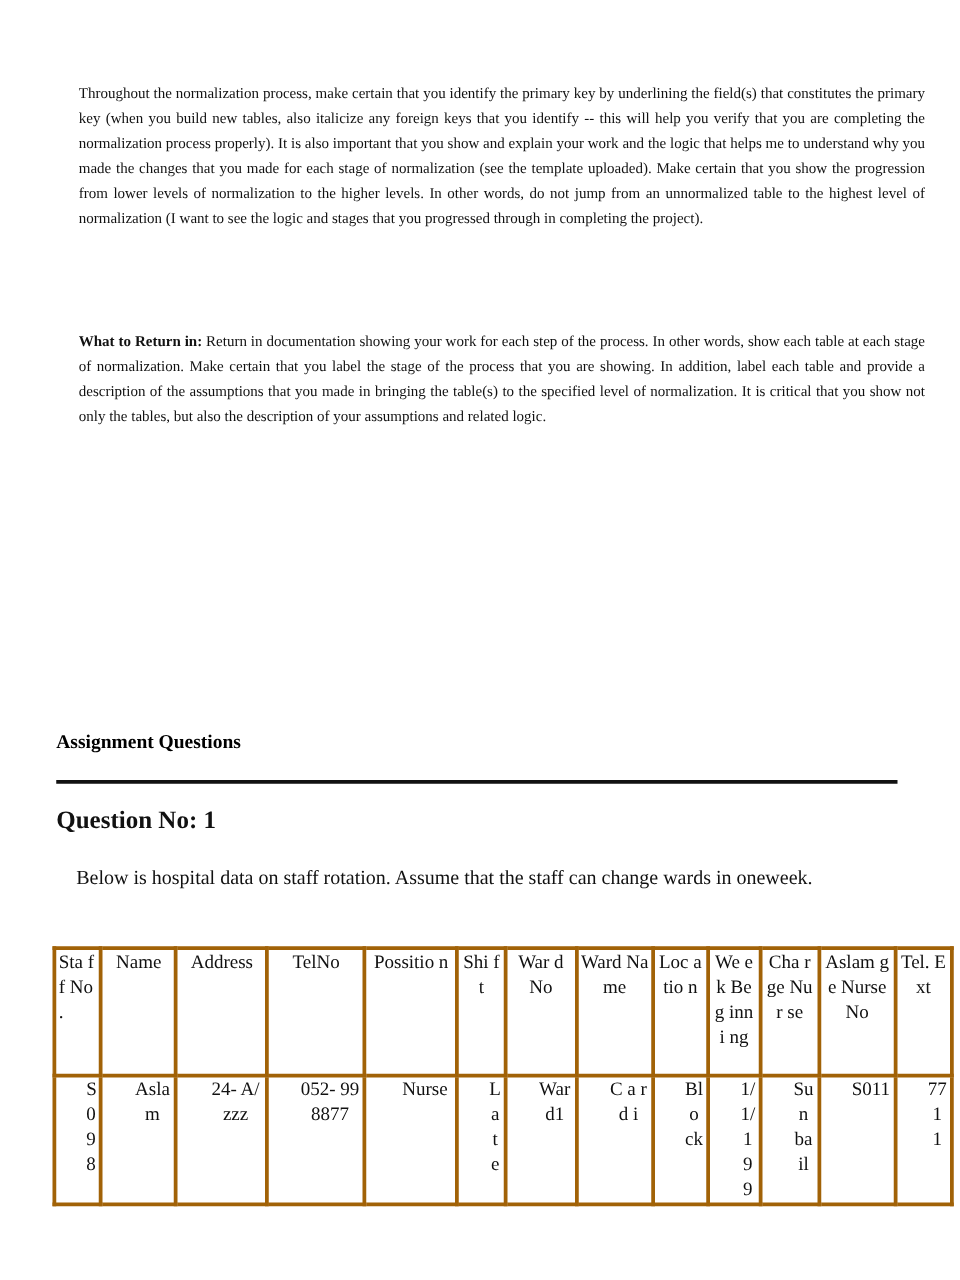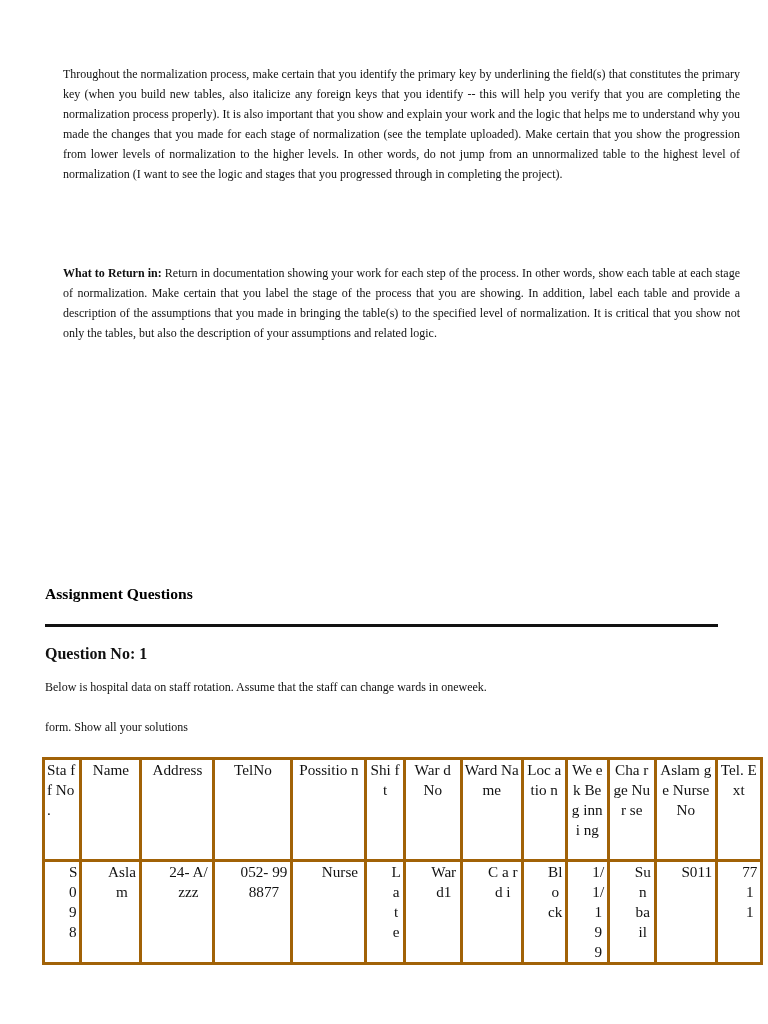--- a/index.html
+++ b/index.html
@@ -51,31 +51,31 @@
     top: 624px;
     width: 673px;
     height: 3px;
     background: #111111;
   }
   .question-title {
     position: absolute;
     left: 45px;
     top: 645px;
     margin: 0;
-    font-size: 16px;
+    font-size: 20px;
     font-weight: bold;
   }
   .question-text {
     position: absolute;
     left: 45px;
     top: 677px;
     width: 690px;
-    font-size: 12px;
+    font-size: 16px;
     line-height: 20.1px;
-    margin: 0;
+    margin: 16px;
   }
   table.staff {
     position: absolute;
     left: 42px;
     top: 757px;
     border-collapse: collapse;
     table-layout: fixed;
     font-size: 15.2px;
     line-height: 20px;
   }
@@ -114,21 +114,20 @@
 </p>
 
 <h2 class="section-heading">Assignment Questions</h2>
 <div class="section-rule"></div>
 
 <h3 class="question-title">Question No: 1</h3>
 
 <p class="question-text">
   <span>Below is hospital data on staff rotation.  Assume that the staff can change wards in oneweek.</span><br>
   <br>
-  <span>form. Show all your solutions</span>
 </p>
 
 <table class="staff">
   <colgroup>
     <col style="width:34px">
     <col style="width:60px">
     <col style="width:73px">
     <col style="width:78px">
     <col style="width:74px">
     <col style="width:34px">

